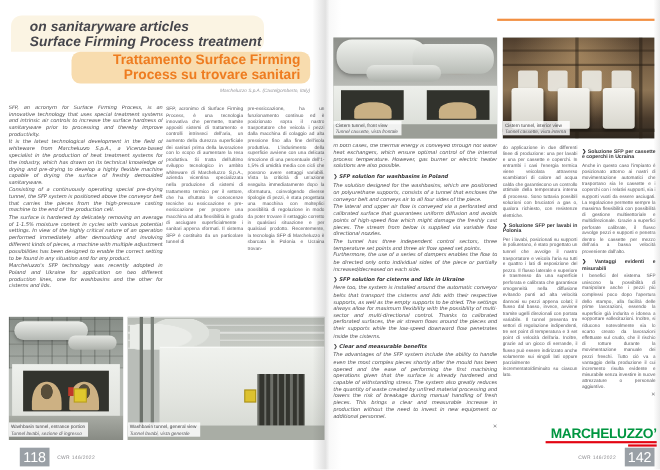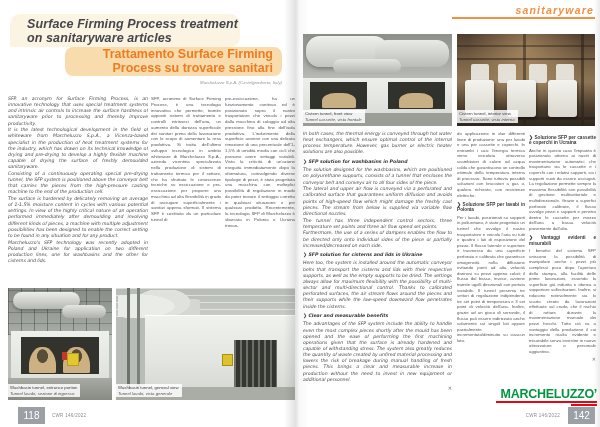--- a/index.html
+++ b/index.html
@@ -111,41 +111,41 @@
   .pd-post2{right:8%;top:0;width:2.4%;height:100%;background:rgba(42,33,24,.55);}
   .pd-rack{left:0;bottom:7%;width:100%;height:3%;background:#2e261d;}
   .pd-cist{bottom:10%;width:21%;height:40%;border-radius:3px;
      background:linear-gradient(180deg,#f4f3ee,#d8d6cd);box-shadow:1px 2px 3px rgba(0,0,0,.4);}
   .pd-c1{left:6%;} .pd-c2{left:36%;} .pd-c3{left:66%;}
   .pd-cs{bottom:47%;width:13%;height:20%;border-radius:2px;background:#e8e6de;opacity:.95;}
   .pd-s1{left:10%;} .pd-s2{left:30%;} .pd-s3{left:52%;} .pd-s4{left:72%;}
 
   
   .pagebox{position:absolute;width:27px;height:17px;background:#9aa0a6;color:#ffffff;
-           font-size:10px;line-height:17px;text-align:center;top:407px;}
+           font-size:13px;line-height:17px;text-align:center;top:407px;}
   .pagebox-left{left:18px;}
   .pagebox-right{left:568px;}
   .issue{position:absolute;top:413px;font-size:4.5px;color:#8b8b8f;letter-spacing:.3px;}
   .issue-left{left:52px;}
   .issue-right{left:500px;width:60px;text-align:right;}
 
   
   .logo{position:absolute;left:496px;top:388px;width:101px;text-align:right;}
   .logo-text{font-size:12.5px;font-weight:bold;color:#009640;letter-spacing:-.3px;line-height:12px;}
   .logo-line{margin-top:1px;width:100%;height:2px;background:#e30613;}
   .logo-tag{margin-top:1px;margin-left:auto;width:26px;height:2px;background:#e30613;}
 </style>
 </head>
 <body>
 
 <div class="spread">
 
   <div class="title-box">
+    <div class="tl">on sanitaryware articles</div>
     <div class="tl">Surface Firming Process treatment</div>
-    <div class="tl">on sanitaryware articles</div>
   </div>
   <div class="subtitle-box">
     <div class="tl">Trattamento Surface Firming</div>
     <div class="tl">Process su trovare sanitari</div>
   </div>
   <div class="byline">Marcheluzzo S.p.A. (Castelgomberto, Italy)</div>
 
   <div class="col col-en col-en-left">
     <p>SFP, an acronym for Surface Firming Process, is an innovative technology that uses special treatment systems and intrinsic air controls to increase the surface hardness of sanitaryware prior to processing and thereby improve productivity.</p>
     <p>It is the latest technological development in the field of whiteware from Marcheluzzo S.p.A., a Vicenza-based specialist in the production of heat treatment systems for the industry, which has drawn on its technical knowledge of drying and pre-drying to develop a highly flexible machine capable of drying the surface of freshly demoulded sanitaryware.</p>
@@ -192,21 +192,20 @@
       <div class="cap-en">Washbasin tunnel, general view</div>
       <div class="cap-it">Tunnel lavabi, vista generale</div>
     </div>
   </div>
 
   <div class="pagebox pagebox-left">118</div>
   <div class="issue issue-left">CWR 146/2022</div>
 
   <div class="gutter"></div>
 
-  <div class="section-header">sanitaryware</div>
   <div class="section-underline"></div>
 
   <div class="photo photo-c">
     <div class="abs pc-bg"></div>
     <div class="abs pc-warm"></div>
     <div class="abs pc-duct1"></div>
     <div class="abs pc-duct2"></div>
     <div class="abs pc-duct3"></div>
     <div class="abs pc-face">
       <div class="abs pc-open pc-o1">

